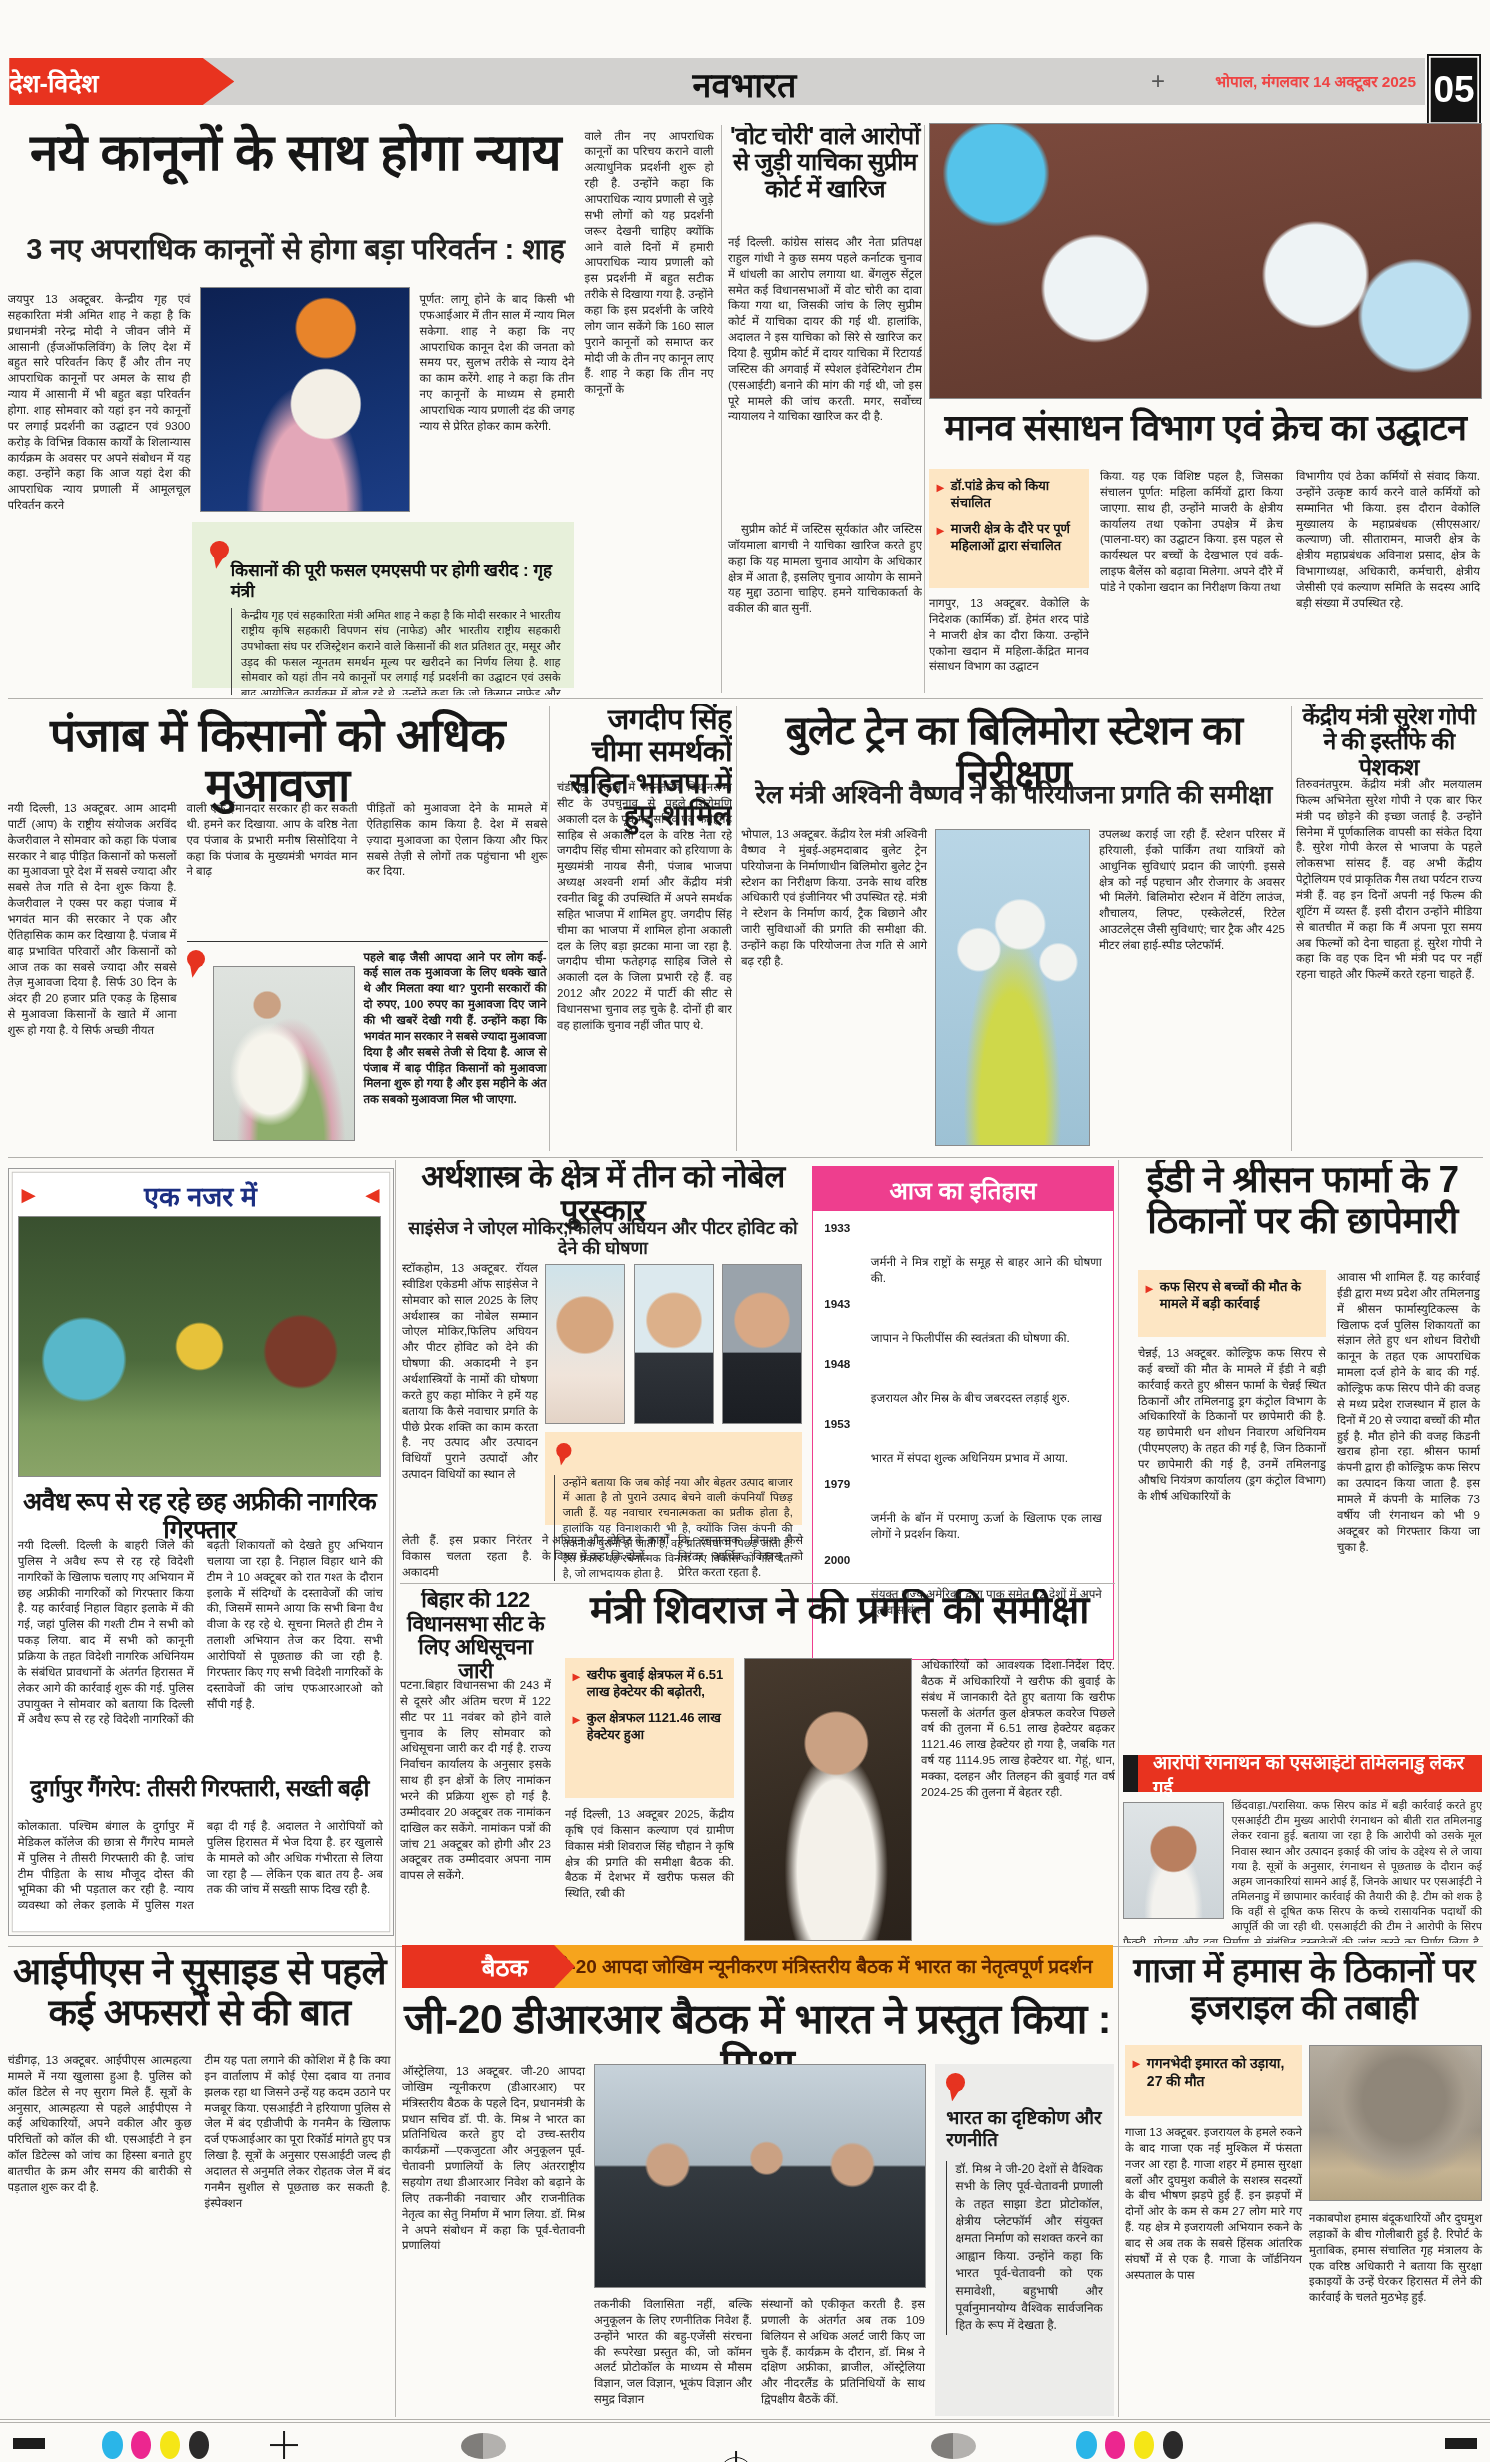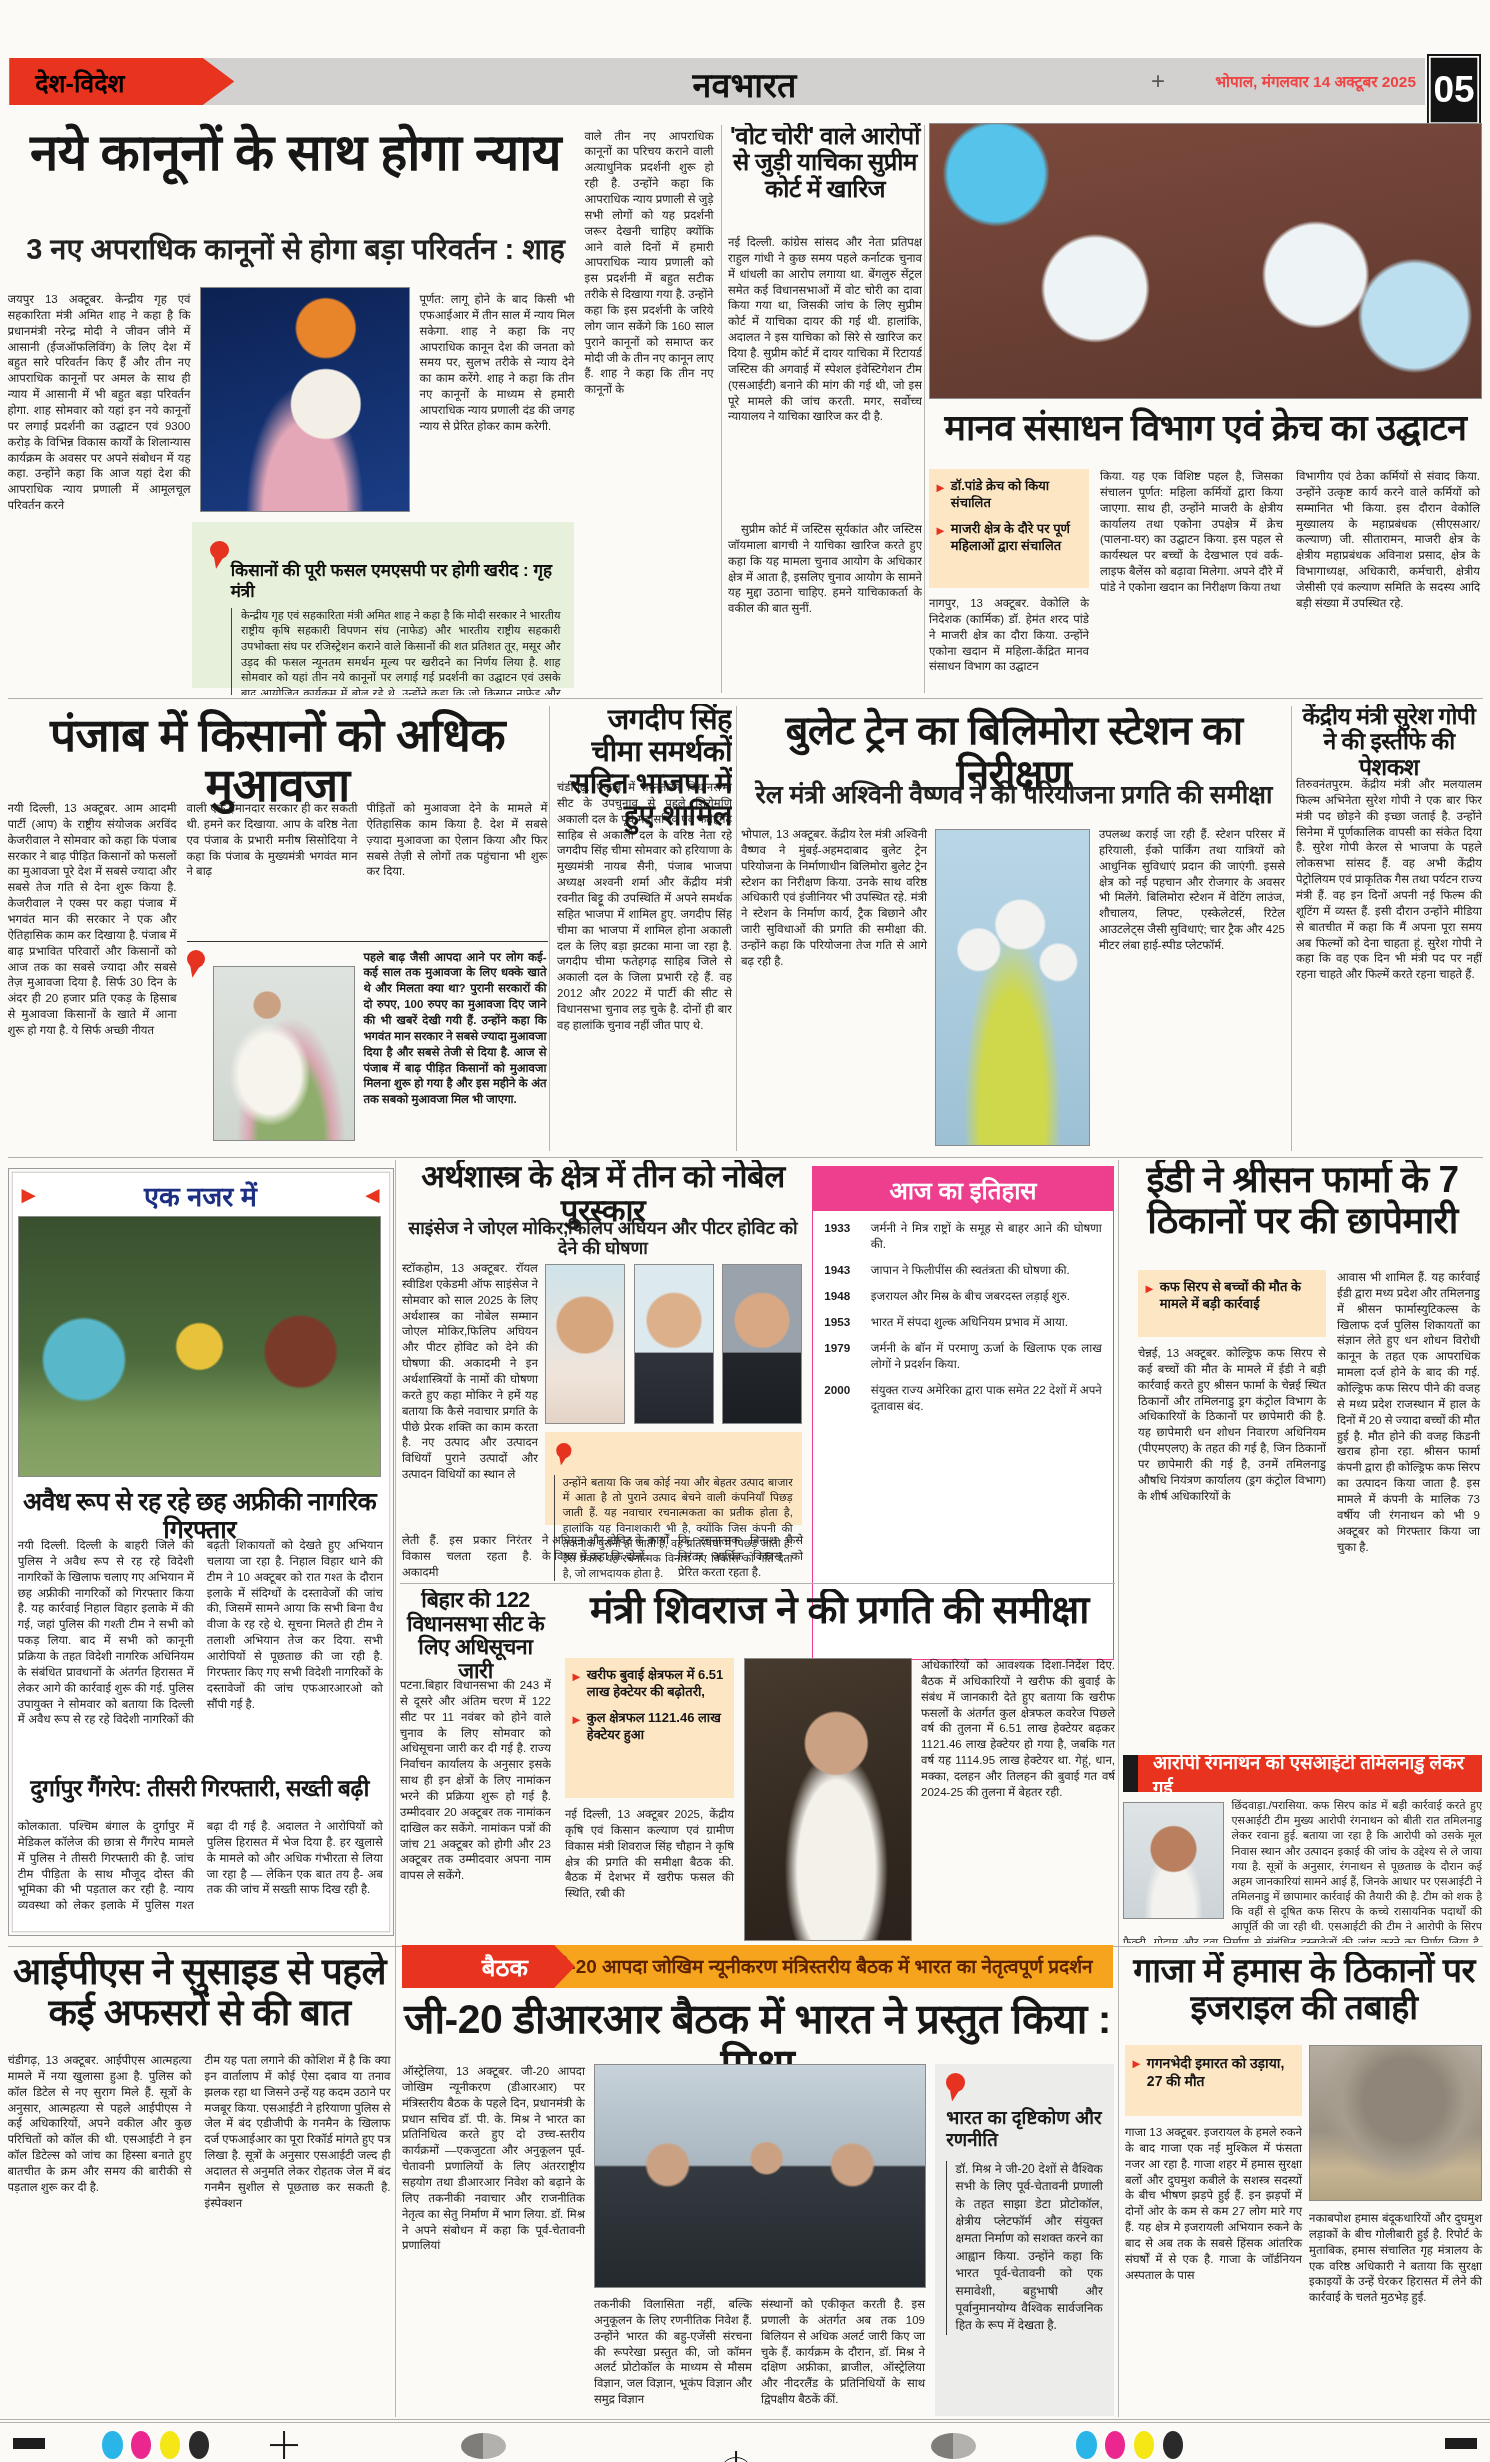--- a/index.html
+++ b/index.html
@@ -15,38 +15,38 @@
   .peach{background:#fde6c4;}
   .bitem{display:flex;gap:6.5px;font-weight:700;font-size:13px;line-height:1.3;color:#151515;margin-bottom:9.3px;text-align:left;}
   .tri{color:#e63320;font-size:10.2px;padding-top:2.8px;flex:0 0 auto;}
   .qmark{position:relative;width:22.4px;height:30px;flex:0 0 auto;}
   .qmark::before{content:"";position:absolute;top:0;left:0;width:18.6px;height:18.6px;background:#e63320;border-radius:50%;}
   .qmark::after{content:"";position:absolute;top:11.2px;left:2.8px;width:14px;height:17px;background:#e63320;clip-path:polygon(0 0,100% 0,22% 100%);}
   .cols2{column-count:2;column-gap:13px;}
   
   .bar{left:9.3px;top:58px;width:1416px;height:47px;background:#d2d1cf;}
   .tab{left:9.3px;top:58px;width:225px;height:47px;background:#e8331f;clip-path:polygon(0 0,86% 0,100% 50%,86% 100%,0 100%);display:flex;align-items:center;}
-  .tab span{color:#000000;font-size:25px;font-weight:800;padding-left:26px;}
+  .tab span{color:#ffffff;font-size:25px;font-weight:800;}
   .mast{left:577px;top:61px;width:335px;text-align:center;font-size:34px;font-weight:800;color:#111;}
   .dateline{left:1183px;top:71px;width:233px;text-align:right;font-size:15.4px;font-weight:700;color:#ef4444;}
   .pgno{left:1427px;top:54px;width:54px;height:72px;background:#141414;color:#fff;font-size:37px;font-weight:800;display:flex;align-items:center;justify-content:center;box-shadow:inset 0 0 0 1.9px #141414, inset 0 0 0 3.7px #fbfaf7;}
   .plusg{font-size:24px;color:#555;font-weight:400;}
   
   .greenq{background:#e7f0da;padding:9.3px 13px 9.3px 11.2px;}
   .greenq .qt{font-size:17px;font-weight:800;margin:0 0 5.6px 28px;line-height:1.2;color:#111;text-align:left;}
   .greenq .qb{font-size:11.2px;line-height:1.4;text-align:justify;border-left:1.9px solid #444;padding-left:9.3px;margin-left:28px;}
   .peachq{background:#fde6c4;padding:7.5px 9.3px;display:flex;gap:5.6px;flex-direction:column;}
   .peachq .qb{font-size:11px;line-height:1.38;text-align:justify;border-left:1.9px solid #444;padding-left:7.5px;}
   
   .hist{border:1.9px solid #ee3e8e;background:#fff;}
   .hist-h{background:#ee3e8e;color:#fff;font-size:24px;font-weight:800;text-align:center;padding:5.6px 0;}
   .hist-b{padding:9.3px 11.2px;}
   .hist-i{display:flex;gap:5.6px;margin-bottom:10.2px;font-size:11.7px;line-height:1.35;}
   .hist-y{font-weight:800;flex:0 0 41px;}
-  .hist-t{text-align:justify;}
+  .hist-t{text-align:justify;margin-top:34px;}
   
   .glance{border:0.9px solid #9a9a9a;box-shadow:inset 0 0 0 2.8px #fbfaf7, inset 0 0 0 3.7px #c9c7c3;background:#fff;}
   .gl-title{display:flex;align-items:center;justify-content:space-between;padding:7.5px 13px 3.7px;}
   .gl-title .t{font-size:27px;font-weight:800;color:#1c2f82;}
   .gl-tri{color:#e8331f;font-size:18.6px;}
   
   .redband{display:flex;align-items:stretch;height:37px;}
   .redband .sq{width:15px;background:#1a1a1a;}
   .redband .strip{flex:1;background:#e8331f;display:flex;align-items:center;}
   .redband .strip span{color:#fff;font-size:18.6px;font-weight:800;padding-left:15px;}

